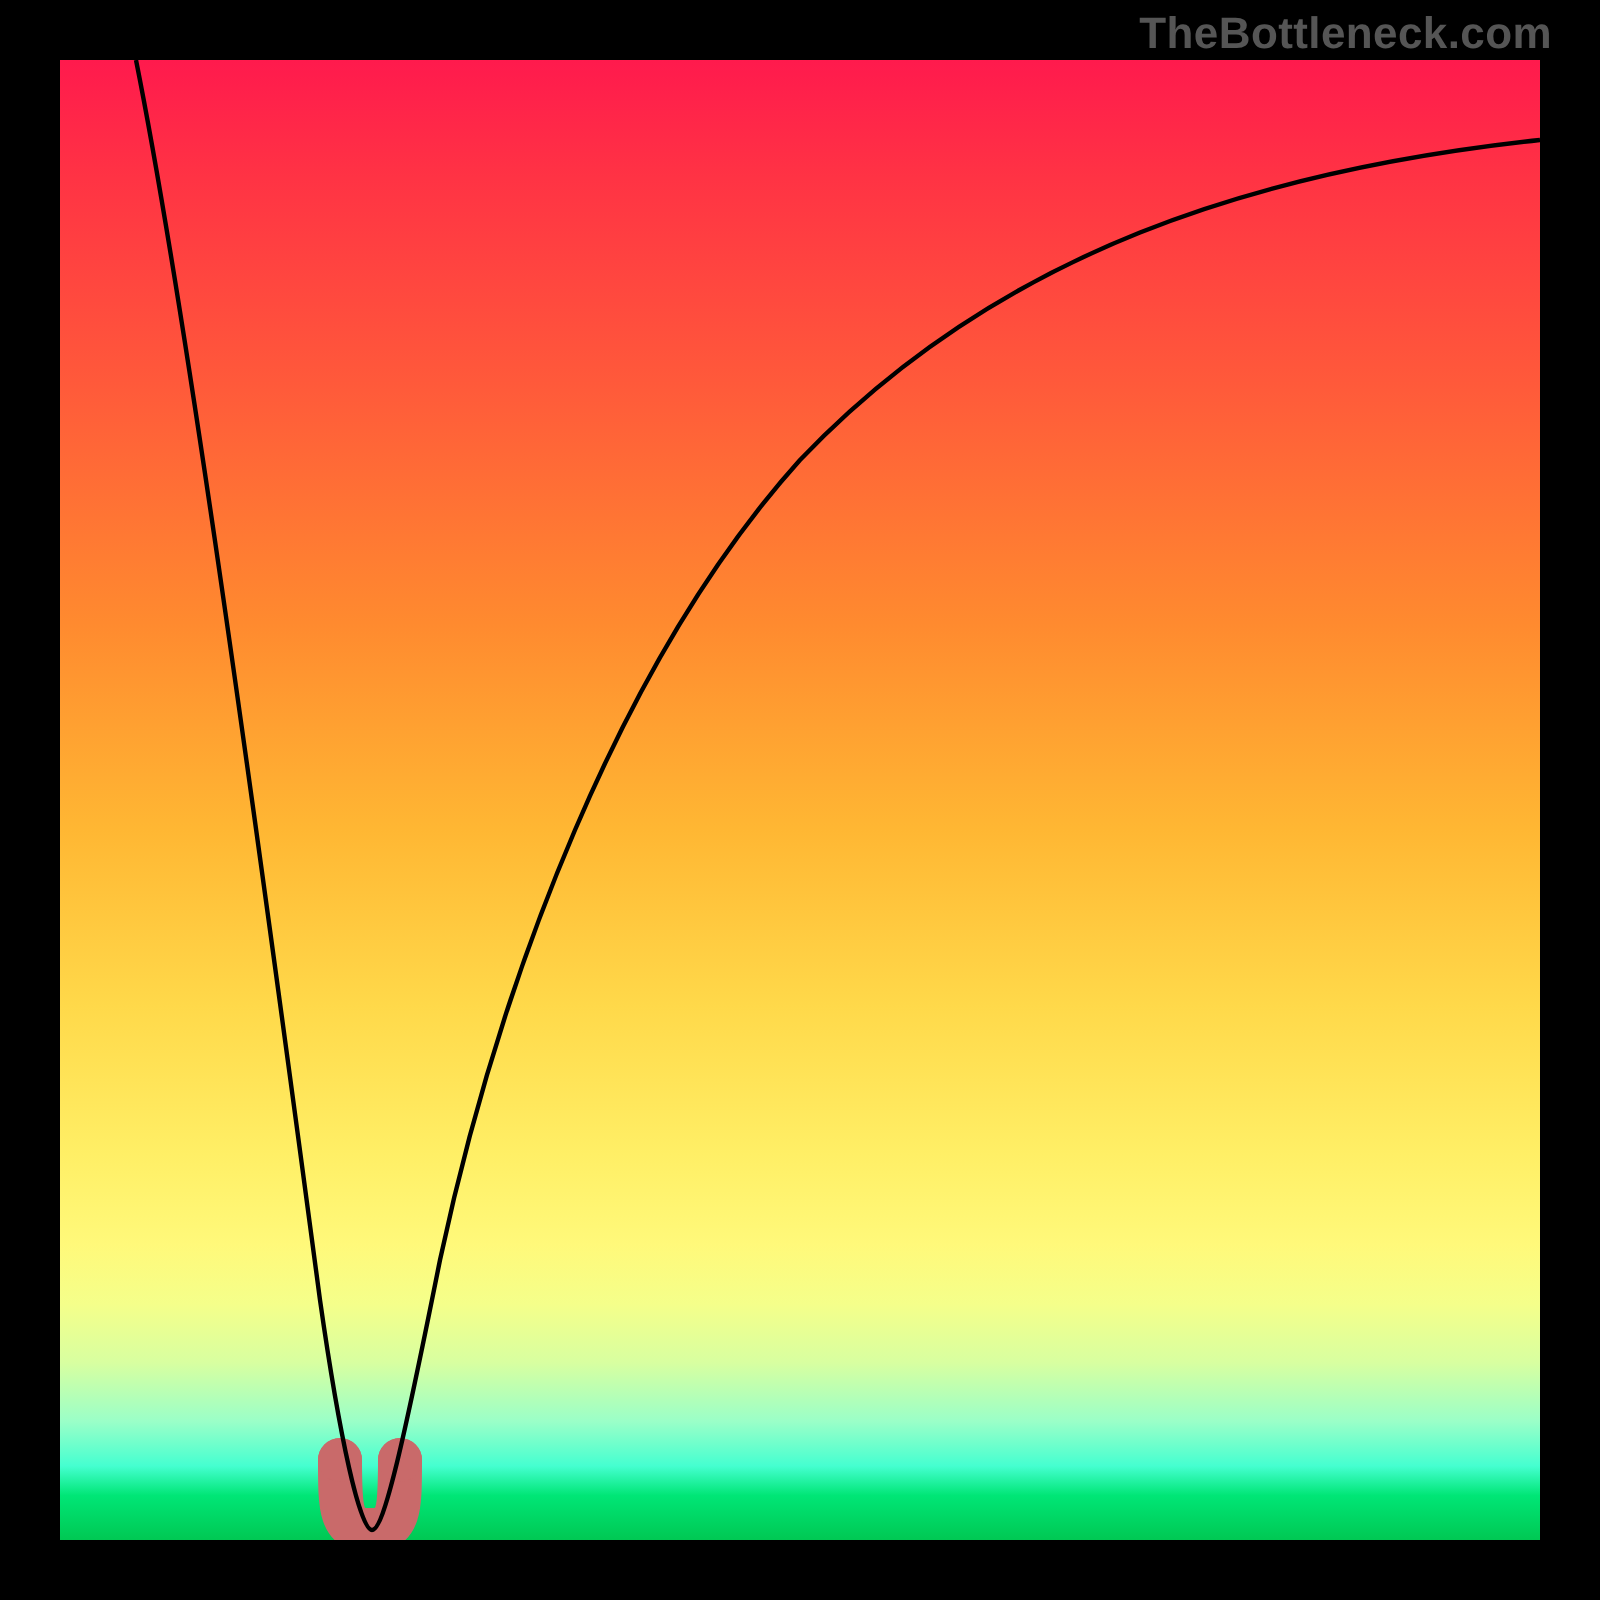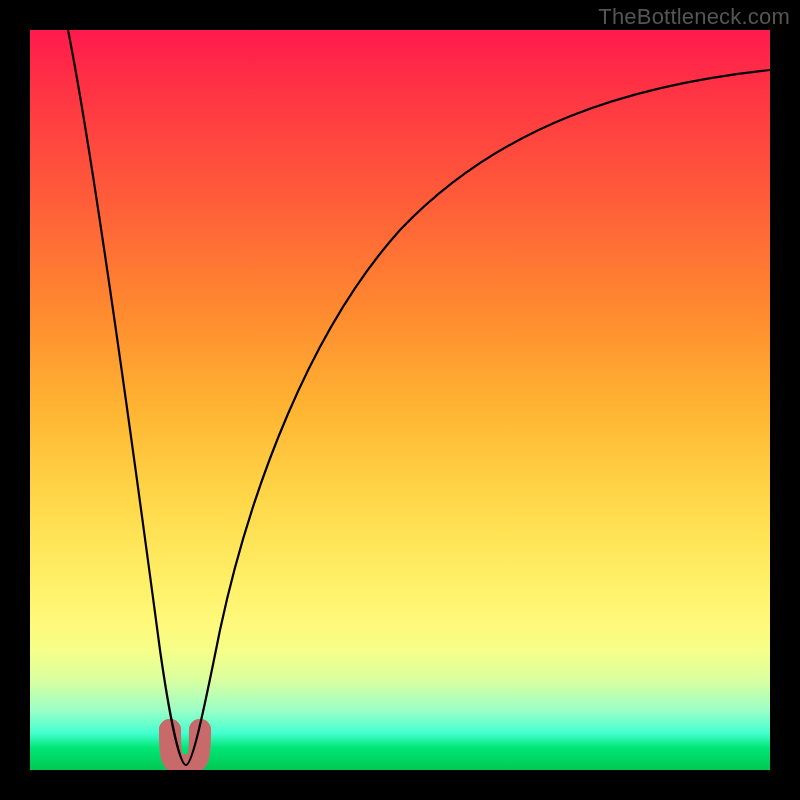--- a/index.html
+++ b/index.html
@@ -42,25 +42,25 @@
   }
   svg.curve {
     position: absolute;
     inset: 0;
     width: 740px;
     height: 740px;
   }
   .watermark {
     position: absolute;
     top: 4px;
-    right: 10px;
+    right: 24px;
     color: #555;
     font-size: 22px;
     letter-spacing: 0.2px;
-    font-weight: 400;
+    font-weight: 700;
   }
 </style>
 </head>
 <body>
 
 <div class="watermark">TheBottleneck.com</div>
 
 <div class="frame">
   <div class="gradient"></div>
   <svg class="curve" viewBox="0 0 740 740" preserveAspectRatio="none">

